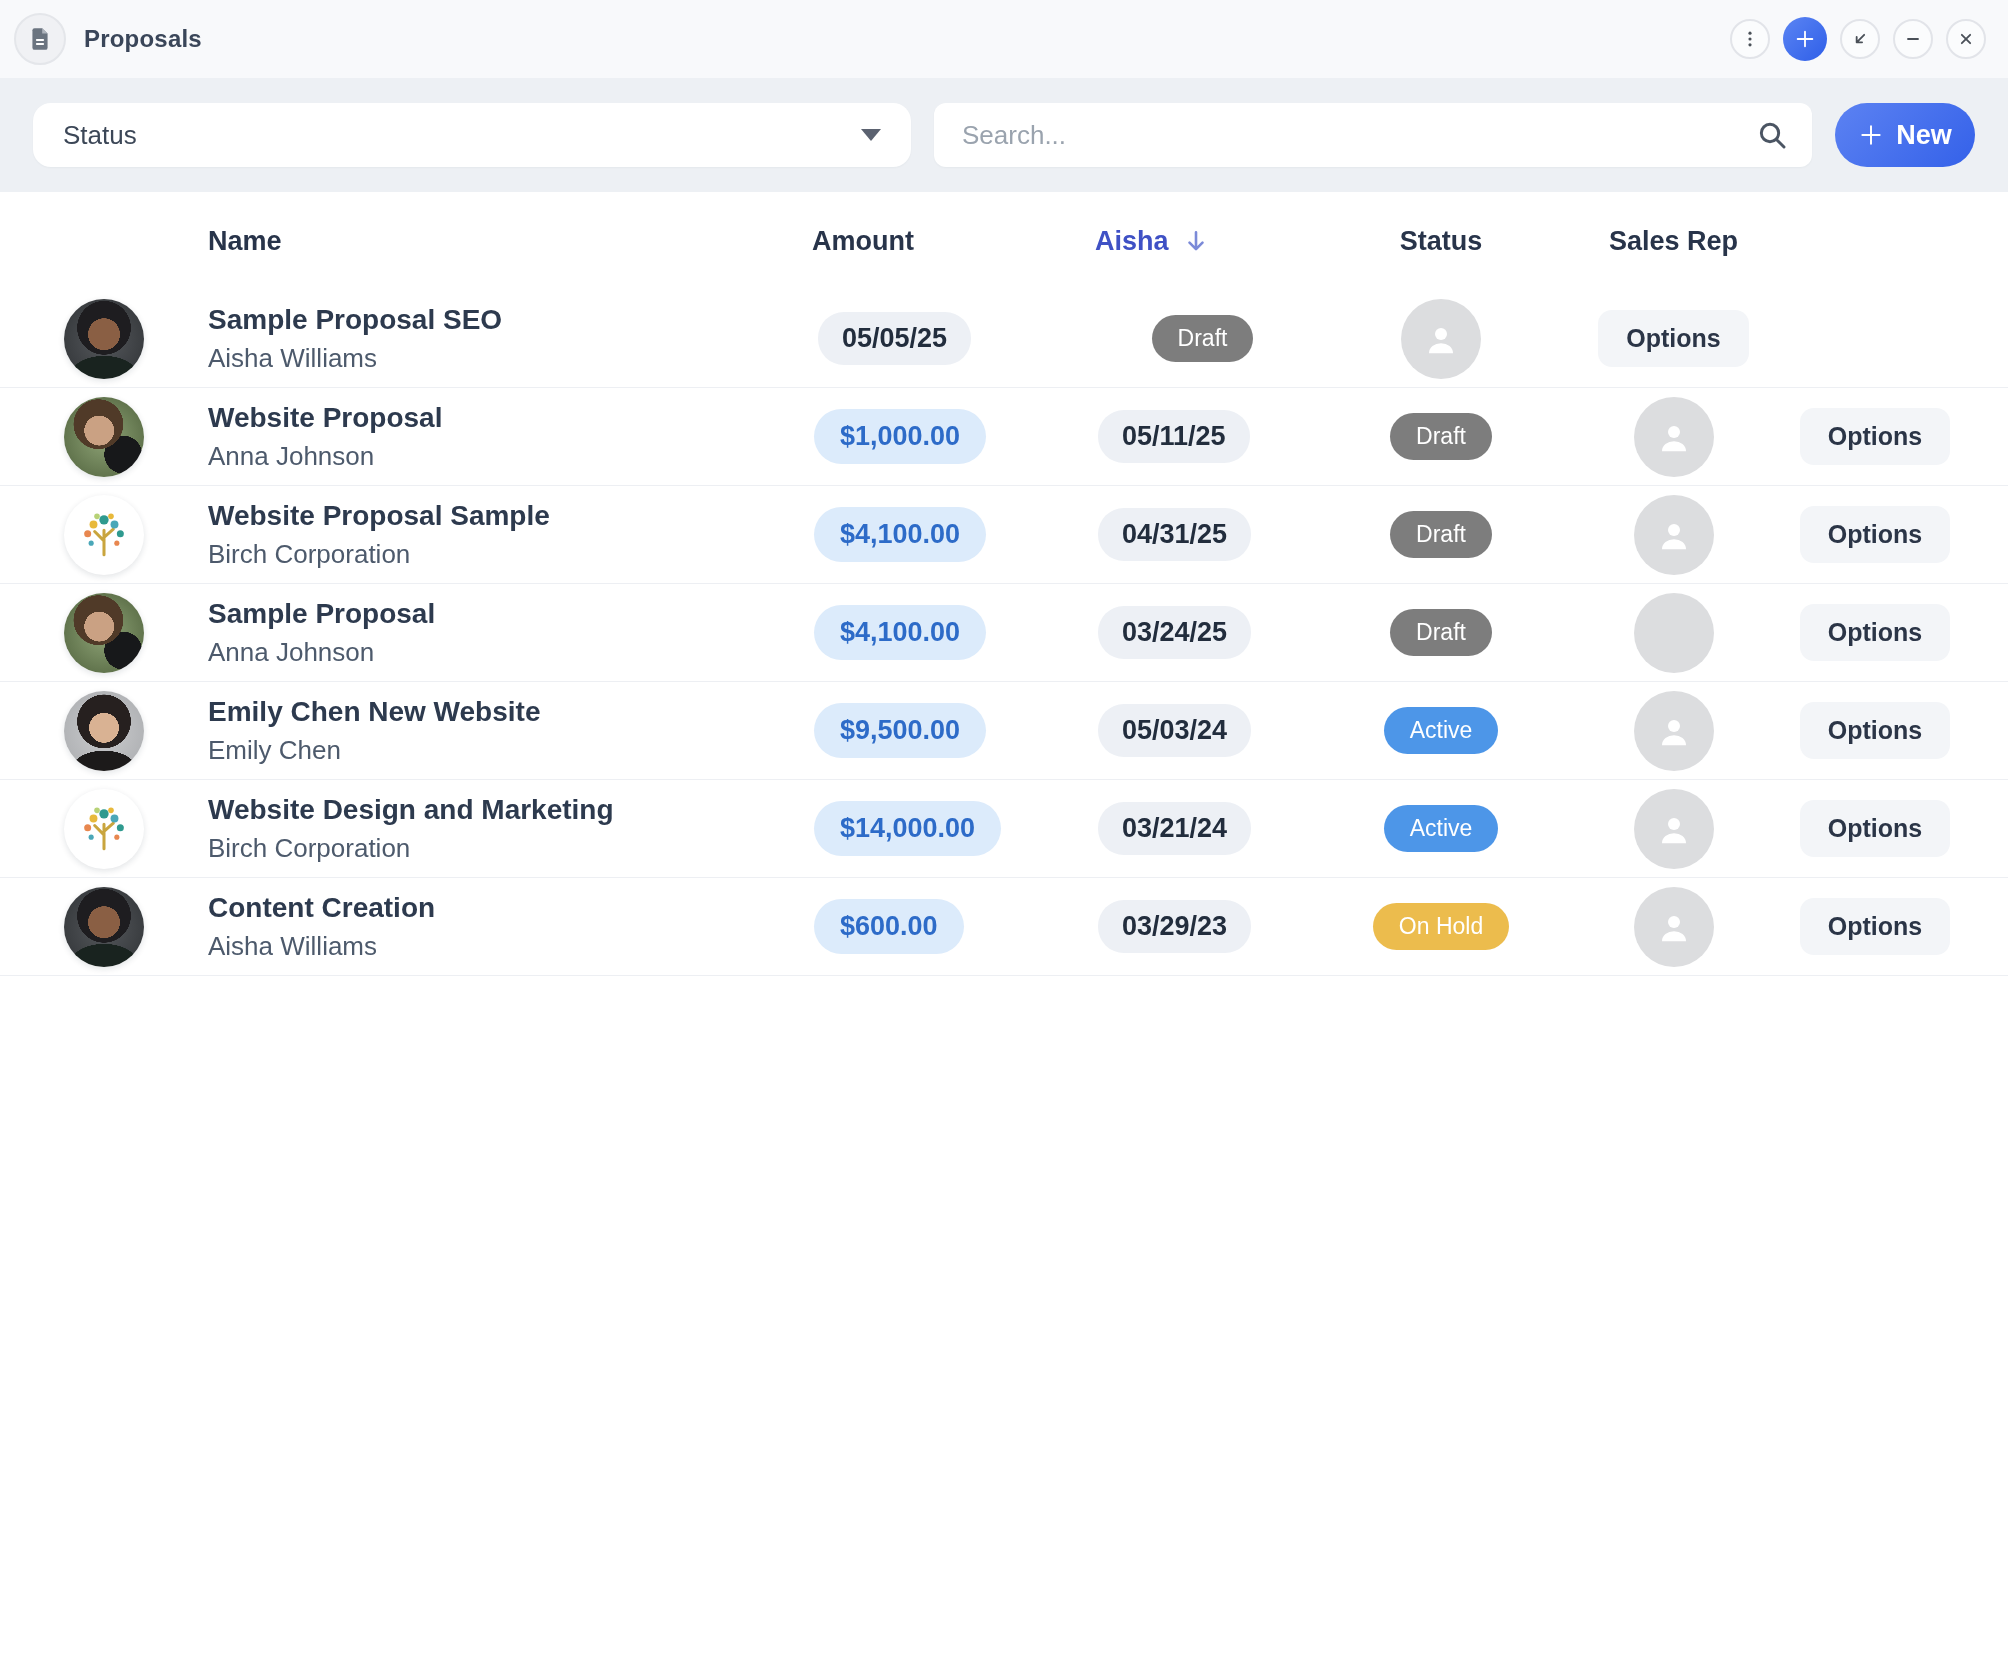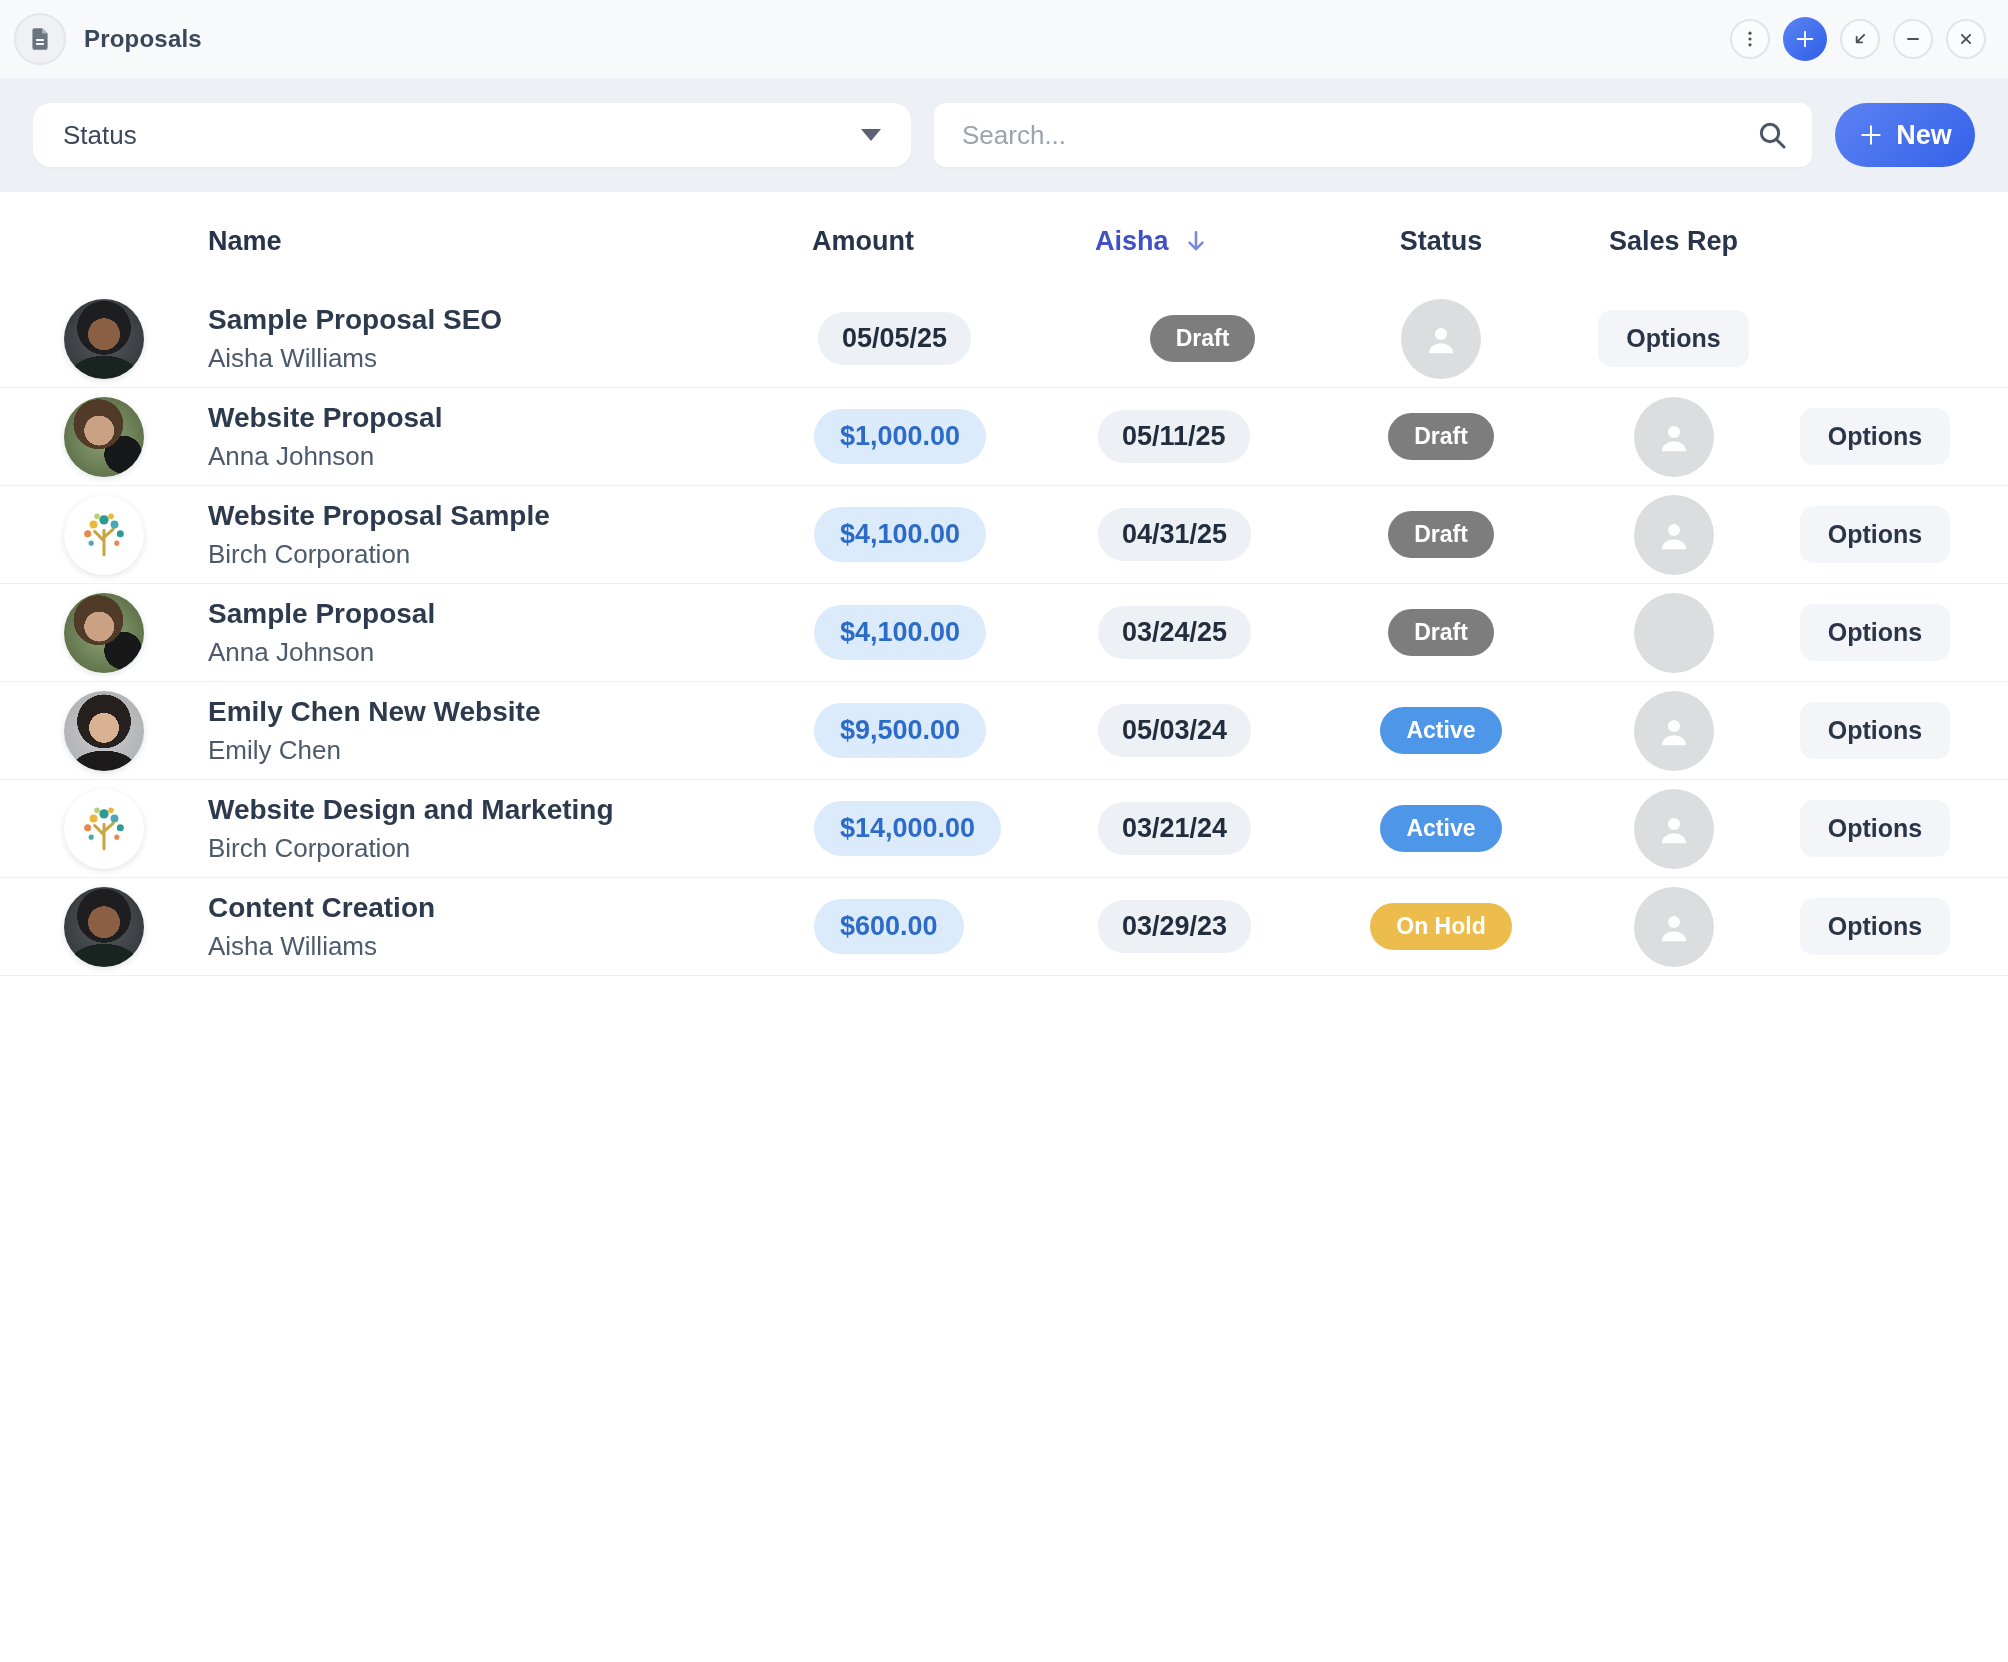--- a/index.html
+++ b/index.html
@@ -99,21 +99,21 @@
   .pname { font-size:28px; font-weight:700; color:#2d3a4e; }
   .pclient { font-size:26px; color:#4d5a6c; }
 
   .amount-pill { display:inline-block; margin-left:4px; background:#dcebfb;
     color:#2d6bc8; font-size:27px; font-weight:700; padding:12px 26px;
     border-radius:28px; }
   .date-pill { display:inline-block; margin-left:8px; background:#edf0f5;
     color:#222d3d; font-size:27px; font-weight:600; padding:11px 24px;
     border-radius:26px; }
   .cell-status, .cell-rep, .cell-options { justify-content:center; }
-  .status-badge { display:inline-block; color:#ffffff; font-size:23px; font-weight:700;
+  .status-badge { display:inline-block; color:#ffffff; font-size:23px; font-weight:400;
     padding:10px 26px; border-radius:999px; background:#7d7d7d; }
 
   .rep-avatar { width:80px; height:80px; border-radius:50%; overflow:hidden;
     position:relative; background:#dcdddf; display:flex; align-items:center;
     justify-content:center; cursor:pointer; flex:0 0 auto; }
   .rep-avatar svg.person-glyph { display:none; width:40px; height:40px; }
   .avatar-placeholder svg.person-glyph { display:block; }
 
   .options-btn { border:none; background:#f3f5f8; color:#2b3547; font-size:25px;
     font-weight:700; font-family:inherit; padding:14px 28px; border-radius:14px;

